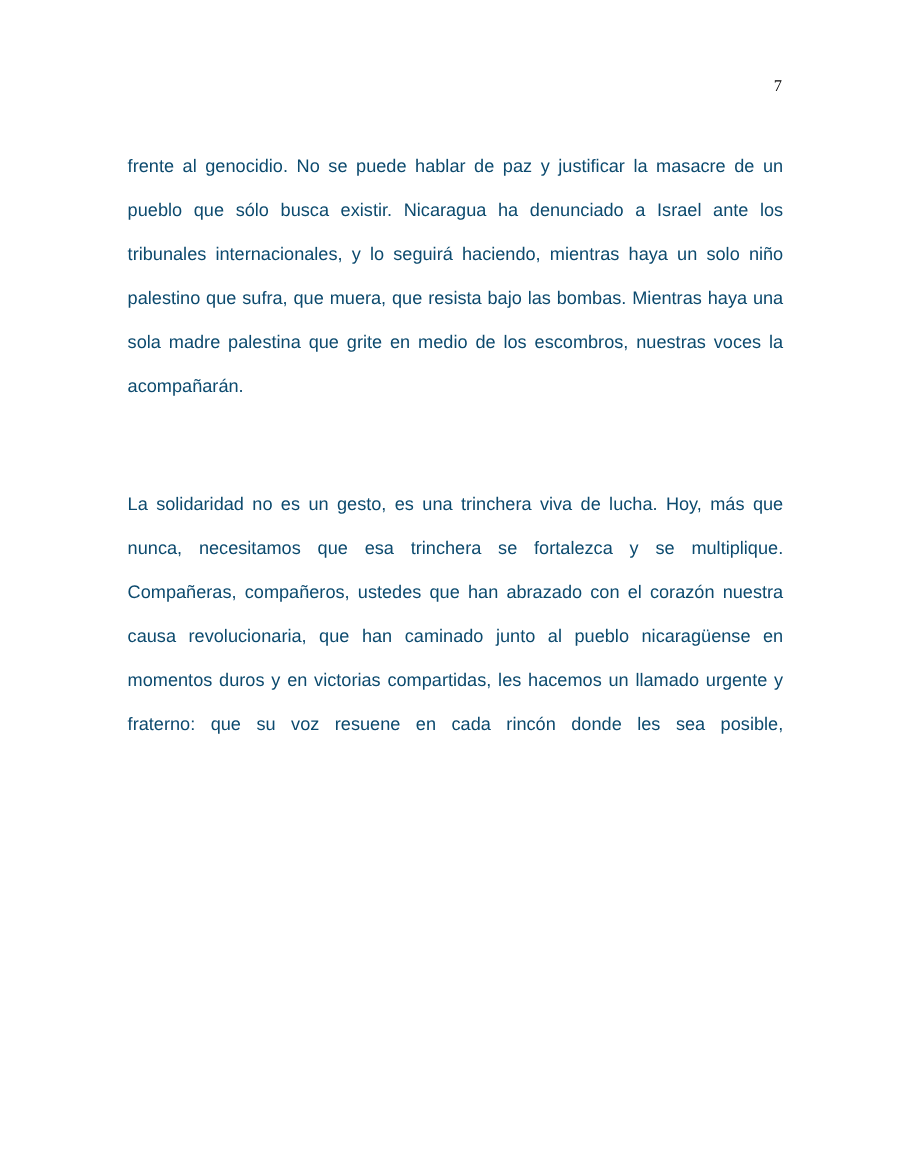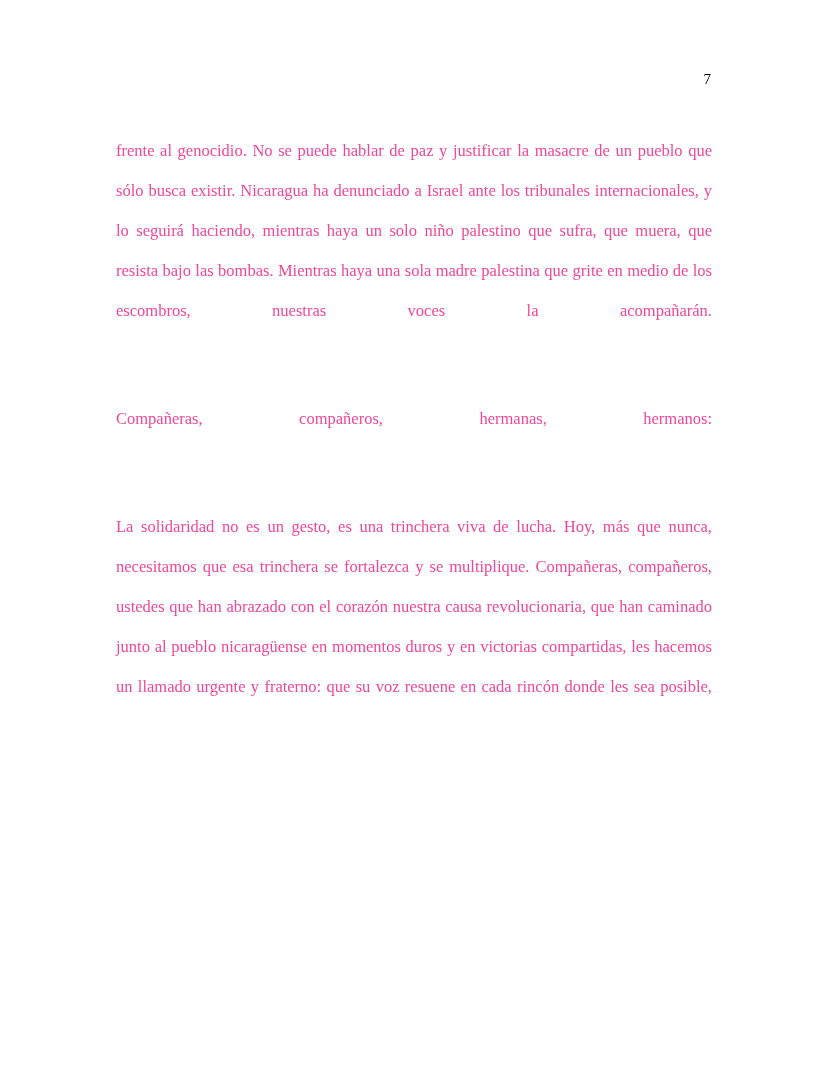--- a/index.html
+++ b/index.html
@@ -24,23 +24,23 @@
     font-family: "Liberation Serif", "DejaVu Serif", serif;
     font-size: 15px;
     color: #000000;
     line-height: 1;
   }
   .body-text {
     position: absolute;
     top: 131px;
     left: 116px;
     width: 596px;
-    font-family: Liberation Serif, serif;
+    font-family: Liberation Sans, sans-serif;
     font-size: 16.5px;
-    color: #ec4899;
+    color: #0c4a6e;
     line-height: 40px;
     text-align: justify;
     text-justify: inter-word;
     letter-spacing: 0px;
   }
   .para {
     margin: 0 0 28px 0;
     text-align: justify;
     text-justify: inter-word;
   }
@@ -56,17 +56,16 @@
 </style>
 </head>
 <body>
 
 <div class="page">
 
   <div class="page-number">7</div>
 
   <div class="body-text">
     <p class="para">frente al genocidio. No se puede hablar de paz y justificar la masacre de un pueblo que sólo busca existir. Nicaragua ha denunciado a Israel ante los tribunales internacionales, y lo seguirá haciendo, mientras haya un solo niño palestino que sufra, que muera, que resista bajo las bombas. Mientras haya una sola madre palestina que grite en medio de los escombros, nuestras voces la acompañarán.</p>
-    <p class="para">Compañeras, compañeros, hermanas, hermanos:</p>
     <p class="para">La solidaridad no es un gesto, es una trinchera viva de lucha. Hoy, más que nunca, necesitamos que esa trinchera se fortalezca y se multiplique. Compañeras, compañeros, ustedes que han abrazado con el corazón nuestra causa revolucionaria, que han caminado junto al pueblo nicaragüense en momentos duros y en victorias compartidas, les hacemos un llamado urgente y fraterno: que su voz resuene en cada rincón donde les sea posible,</p>
   </div>
 
 </div>
 
 </body></html>

